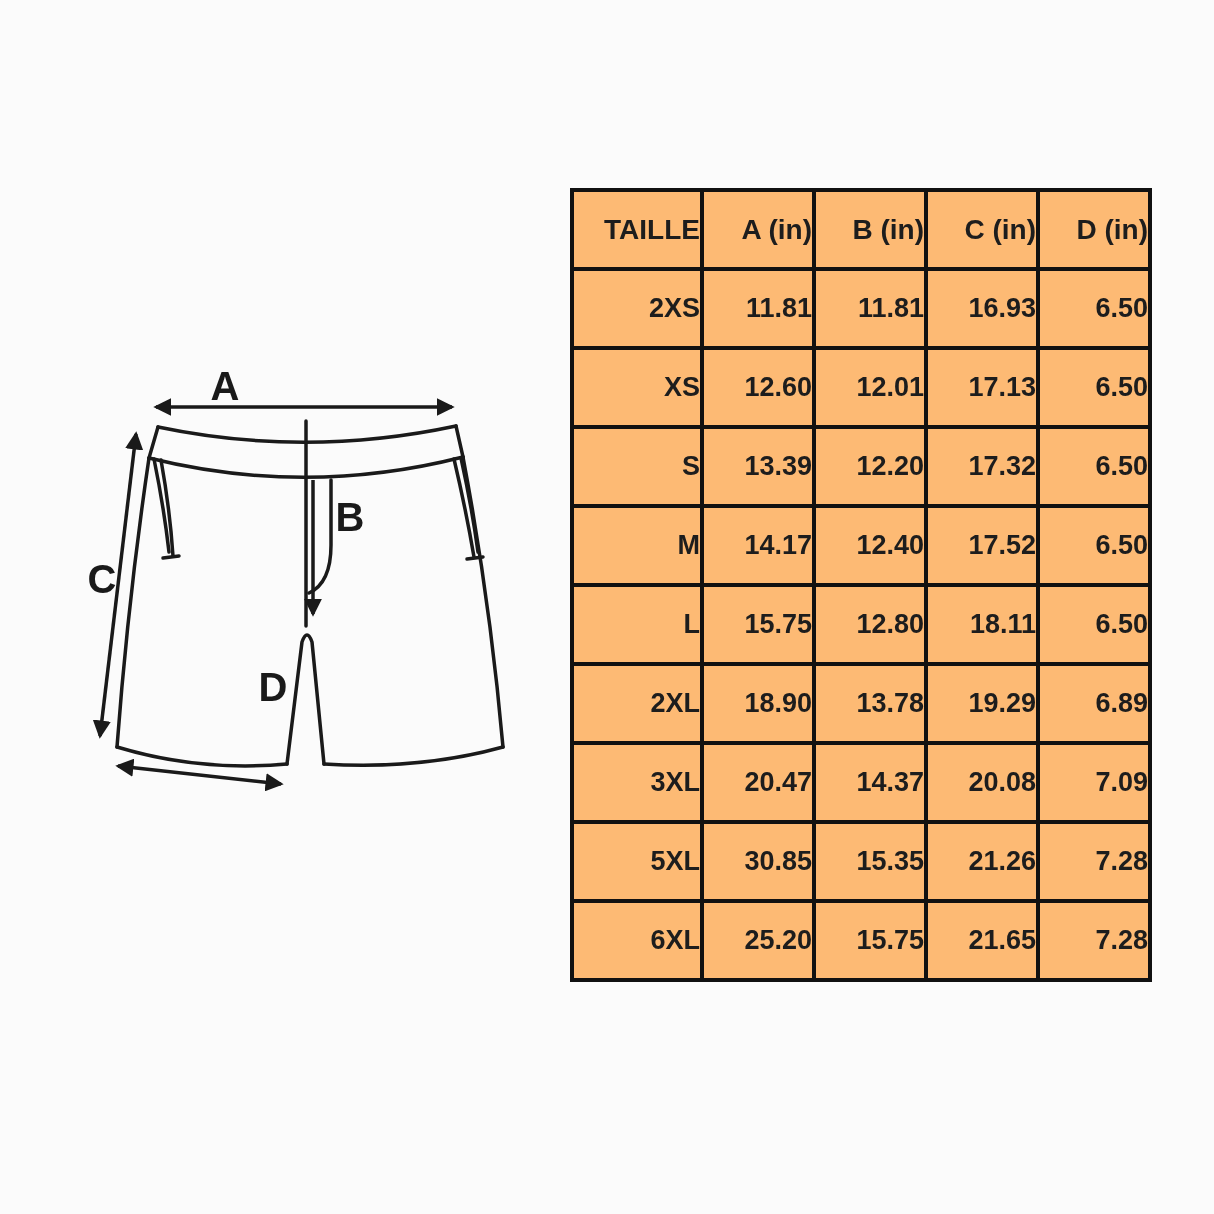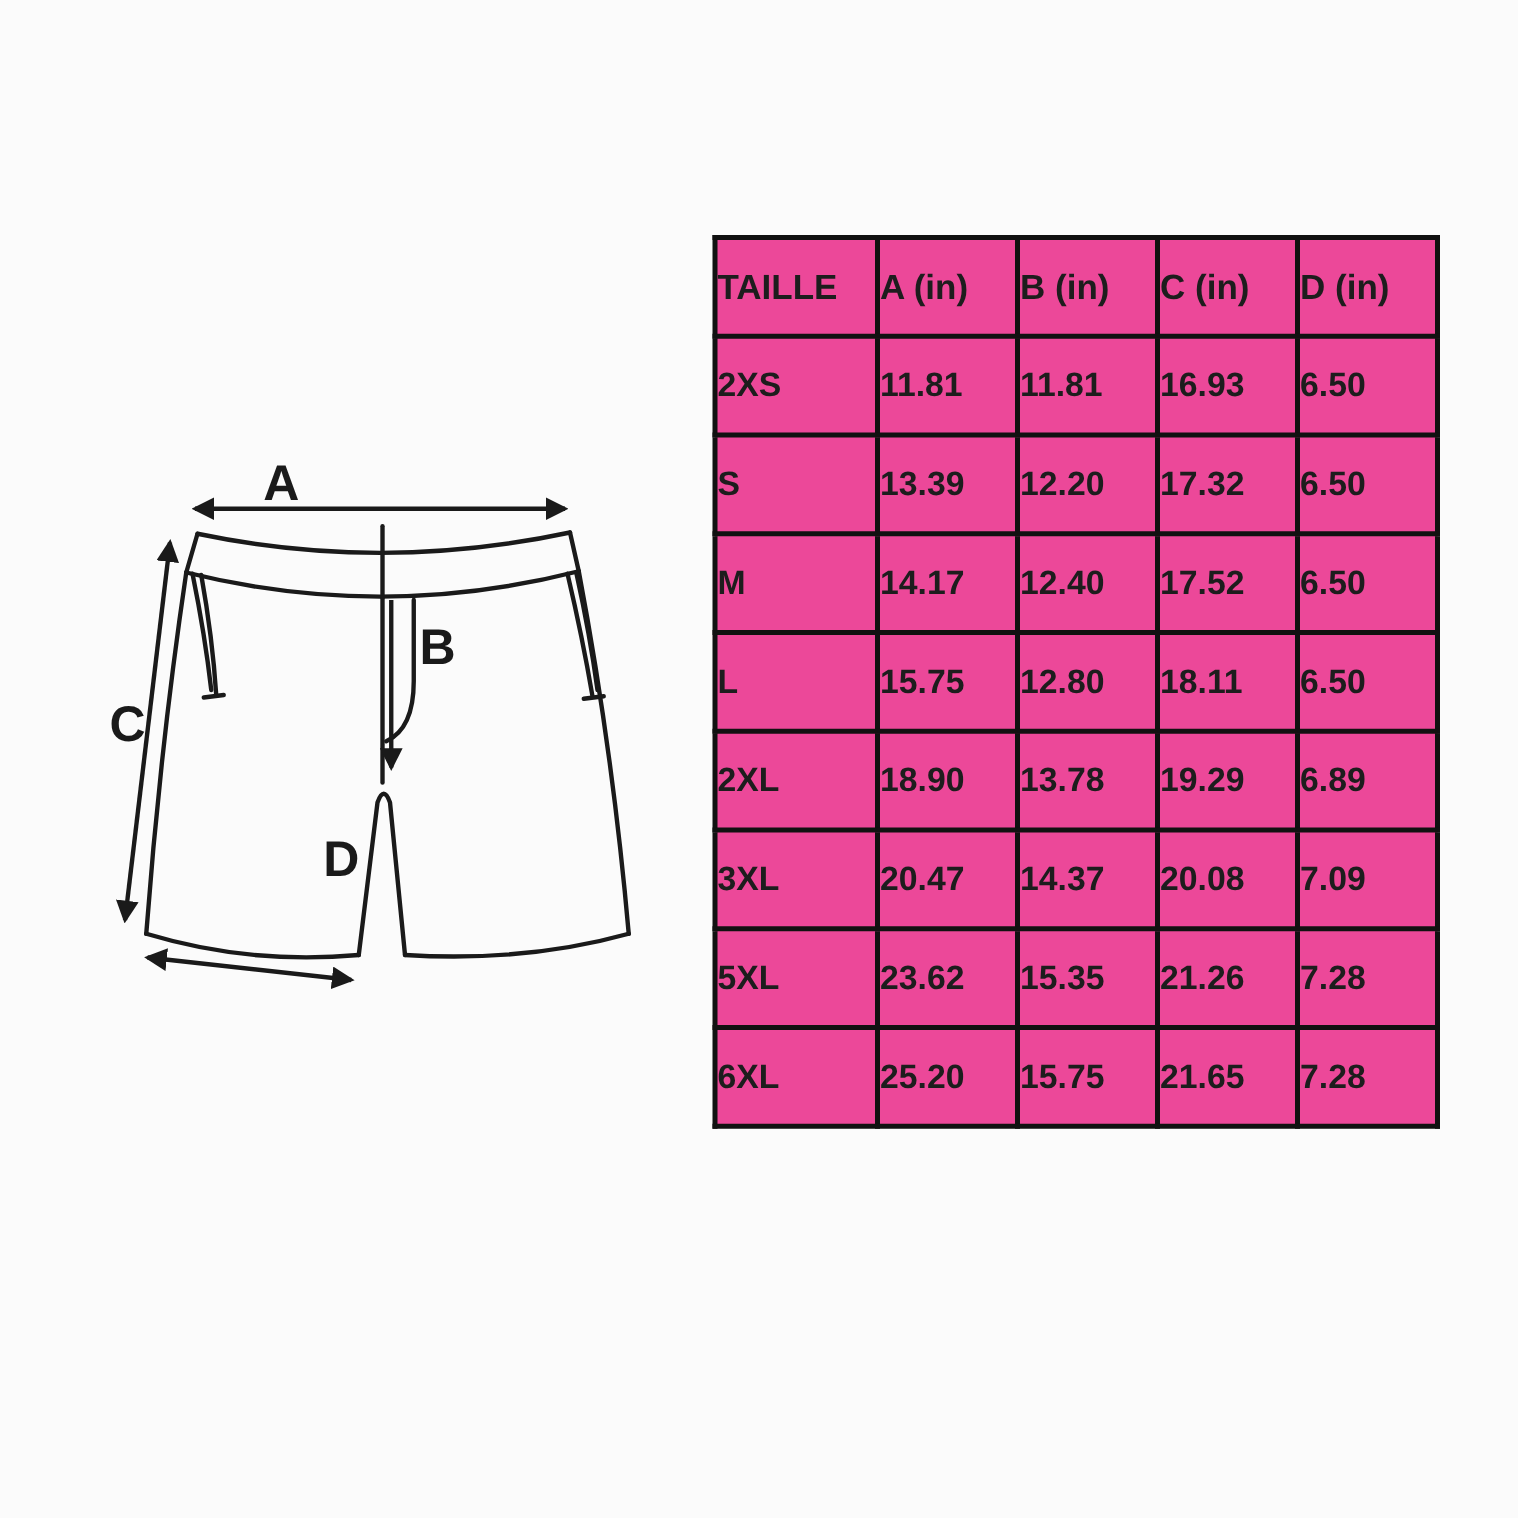--- a/index.html
+++ b/index.html
@@ -30,26 +30,26 @@
   table.size-table {
     position: absolute;
     left: 570px;
     top: 188px;
     border-collapse: collapse;
     table-layout: fixed;
     background: #fdfdfd;
   }
   .size-table th, .size-table td {
     border: 4px solid #111111;
-    text-align: left;
+    text-align: right;
     vertical-align: middle;
     height: 75px;
     padding: 0;
     color: #1d1d1d;
-    background: #ec4899;
+    background: #fdba74;
   }
   .size-table th {
     font-size: 28px;
     font-weight: bold;
   }
   .size-table td {
     font-size: 27px;
     font-weight: bold;
   }
 </style>
@@ -126,20 +126,27 @@
     </thead>
     <tbody>
         <tr>
           <td>2XS</td>
           <td>11.81</td>
           <td>11.81</td>
           <td>16.93</td>
           <td>6.50</td>
         </tr>
         <tr>
+          <td>XS</td>
+          <td>12.60</td>
+          <td>12.01</td>
+          <td>17.13</td>
+          <td>6.50</td>
+        </tr>
+        <tr>
           <td>S</td>
           <td>13.39</td>
           <td>12.20</td>
           <td>17.32</td>
           <td>6.50</td>
         </tr>
         <tr>
           <td>M</td>
           <td>14.17</td>
           <td>12.40</td>
@@ -162,21 +169,21 @@
         </tr>
         <tr>
           <td>3XL</td>
           <td>20.47</td>
           <td>14.37</td>
           <td>20.08</td>
           <td>7.09</td>
         </tr>
         <tr>
           <td>5XL</td>
-          <td>23.62</td>
+          <td>30.85</td>
           <td>15.35</td>
           <td>21.26</td>
           <td>7.28</td>
         </tr>
         <tr>
           <td>6XL</td>
           <td>25.20</td>
           <td>15.75</td>
           <td>21.65</td>
           <td>7.28</td>

